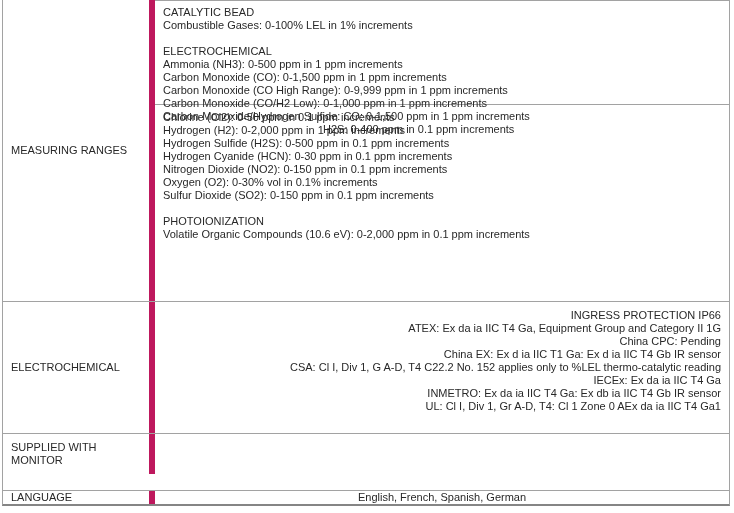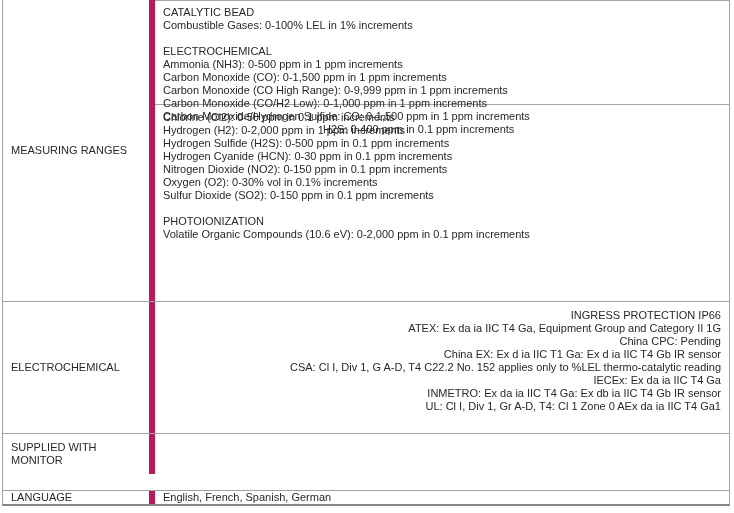--- a/index.html
+++ b/index.html
@@ -38,21 +38,21 @@
     flex: 0 0 152px;
     border-right: 6px solid #be185d;
     padding-left: 8px;
     display: flex;
     align-items: center;
     white-space: pre-line;
   }
   .content-cell { flex: 1; min-width: 0; }
   .content-cell.padded { padding: 7px 8px 0 8px; text-align: right; }
   .content-cell.supplied-pad { padding: 4px 8px 0 8px; }
-  .content-cell.center-v { display: flex; align-items: center; padding: 0 8px; }
+  .content-cell.center-v { display: flex; align-items: center; padding: 0 8px; justify-content: center; }
   
   .content-measuring { display: flex; flex-direction: column; border-top: 1px solid #a2a2a2; }
   .block-top { height: 104px; border-bottom: 1px solid #a2a2a2; padding: 5px 8px 0 8px; box-sizing: border-box; }
   .block-bottom { flex: 1; padding: 6px 8px 0 8px; }
   .lines { white-space: pre-line; }
   .indent-line { padding-left: 160px; white-space: pre; }
 </style>
 </head>
 <body>
 

